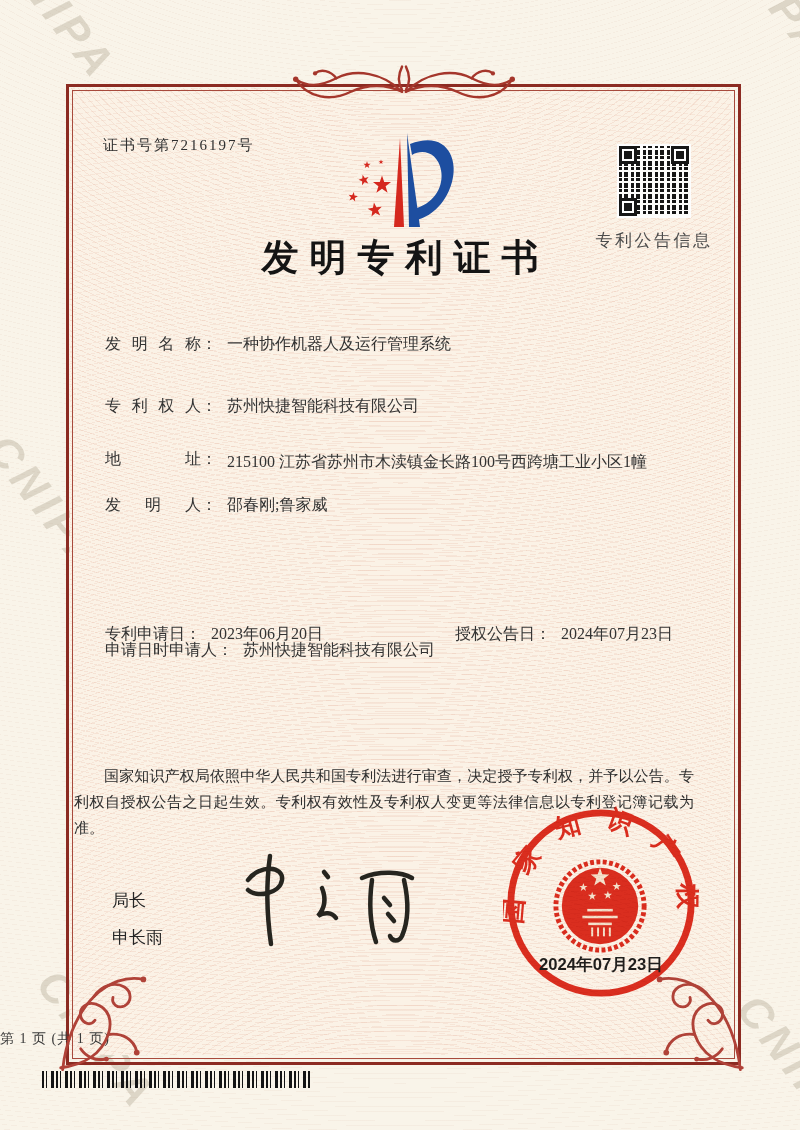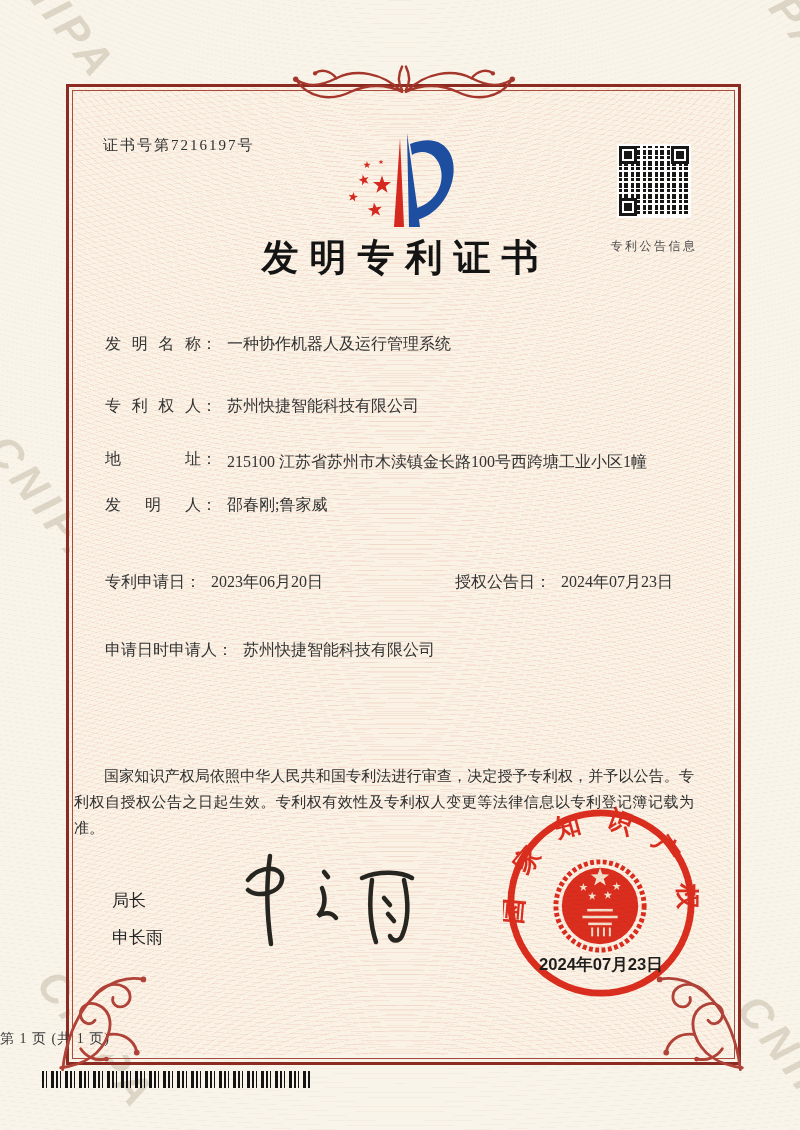--- a/index.html
+++ b/index.html
@@ -28,22 +28,22 @@
   .cert-no{position:absolute; left:103px; top:136px; z-index:3; font-size:15px; letter-spacing:2px; color:#2f2f2f;}
   .logo{position:absolute; left:338px; top:124px; z-index:3;}
   .qr{position:absolute; left:617px; top:144px; width:74px; height:74px; background:#fdfdfd; z-index:3;}
   .qr .noise{position:absolute; inset:2px;
     background-image:
       repeating-linear-gradient(0deg, rgba(252,252,250,1) 0 2px, transparent 2px 5px, rgba(252,252,250,1) 5px 6px, transparent 6px 11px),
       repeating-linear-gradient(90deg, #161616 0 3px, transparent 3px 5px, #161616 5px 9px, transparent 9px 12px);}
   .qr .f{position:absolute; width:12px; height:12px; border:3px solid #161616; background:#fdfdfd;}
   .qr .f::after{content:""; position:absolute; inset:2px; background:#161616;}
   .qr .f.tl{left:2px; top:2px;} .qr .f.tr{right:2px; top:2px;} .qr .f.bl{left:2px; bottom:2px;}
-  .qr-label{position:absolute; left:594px; top:238px; width:120px; z-index:3; text-align:center;
-    font-size:12px; letter-spacing:2.5px; color:#4c4c4c;}
+  .qr-label{position:absolute; left:594px; top:229px; width:120px; z-index:3; text-align:center;
+    font-size:17px; letter-spacing:2.5px; color:#4c4c4c;}
   .title{position:absolute; left:0; top:233px; width:100%; z-index:3; text-align:center; text-indent:11px;
     font-size:37px; font-weight:bold; letter-spacing:11px; color:#141414;
     font-family:"Liberation Serif","DejaVu Serif",serif;}
   
   .row{position:absolute; left:105px; z-index:3; font-size:16px; color:#333; white-space:nowrap;}
   .jlabel{display:inline-block; width:96px; text-align:justify; text-align-last:justify; vertical-align:top;}
   .colon{vertical-align:top;}
   .val{margin-left:6px; vertical-align:top;}
   .val.wrap{display:inline-block; width:482px; white-space:normal; line-height:25px;}
   .rcol{position:absolute; left:350px; top:0; white-space:nowrap;}
@@ -161,21 +161,21 @@
     <span class="val">苏州快捷智能科技有限公司</span>
   </div>
   <div class="row" style="top:449px">
     <span class="jlabel">地址</span><span class="colon">：</span>
     <span class="val wrap">215100 江苏省苏州市木渎镇金长路100号西跨塘工业小区1幢</span>
   </div>
   <div class="row" style="top:495px">
     <span class="jlabel">发明人</span><span class="colon">：</span>
     <span class="val">邵春刚;鲁家威</span>
   </div>
-  <div class="row" style="top:572px">
+  <div class="row" style="top:624px">
     <span>专利申请日</span><span class="colon">：</span>
     <span class="val">2023年06月20日</span>
     <span class="rcol">
       <span>授权公告日</span><span class="colon">：</span>
       <span class="val">2024年07月23日</span>
     </span>
   </div>
   <div class="row" style="top:640px">
     <span>申请日时申请人</span><span class="colon">：</span>
     <span class="val">苏州快捷智能科技有限公司</span>

